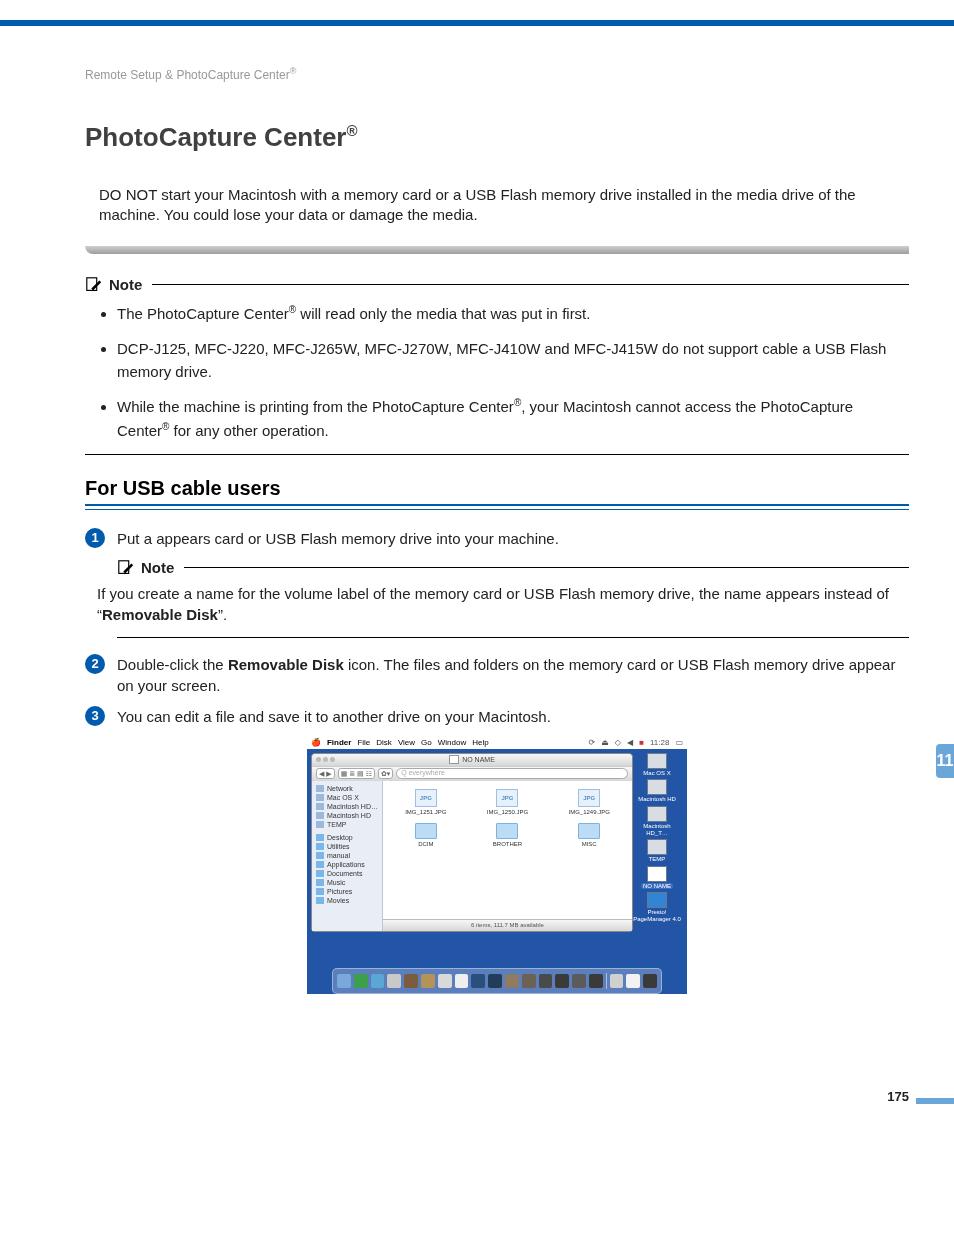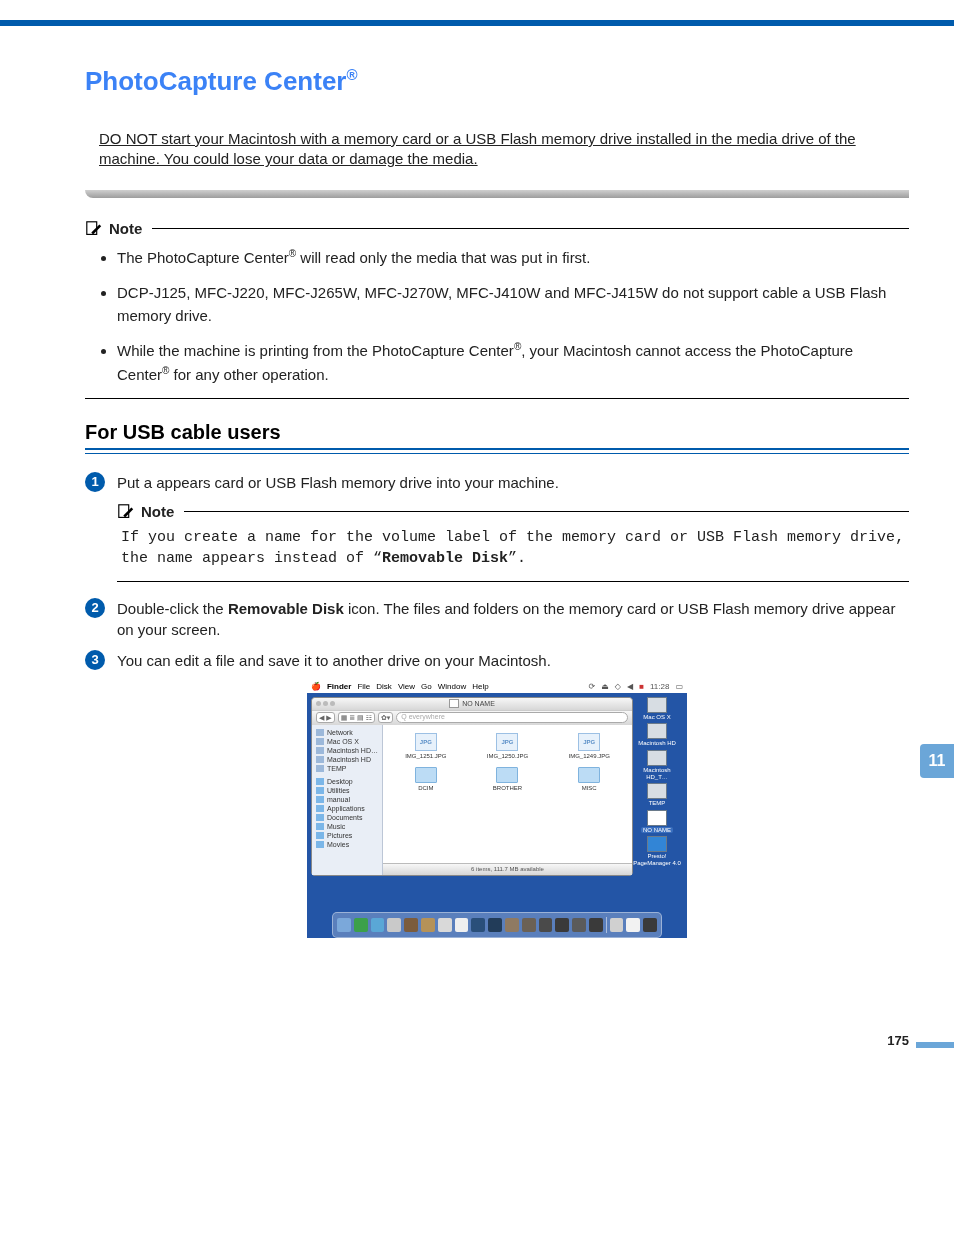--- a/index.html
+++ b/index.html
@@ -10,36 +10,36 @@
   }
   html,body{margin:0;padding:0;background:#fff;}
   body{font-family:Arial,Helvetica,sans-serif;color:var(--text);font-size:15px;width:954px;}
 
   .topbar{height:6px;background:var(--blue);margin:20px 0 40px 0;}
   .page{padding:0 45px 60px 85px;position:relative;}
 
   .running-head{color:#999;font-size:12px;margin-bottom:40px;}
   .running-head sup{font-size:9px;}
 
-  h1.title{font-family:Arial,Helvetica,sans-serif;font-weight:bold;font-size:26px;margin:0 0 18px 0;color:#3b82f6;}
+  h1.title{font-family:Arial,Helvetica,sans-serif;font-weight:bold;font-size:26px;margin:0 0 18px 0;color:#404040;}
   h1.title sup{font-size:15px;vertical-align:super;}
 
   p.intro{margin:0 0 14px 0;line-height:1.35;}
 
   
   .caution-bar{
     background:linear-gradient(#cfcfcf,#9d9d9d);
     border-radius:4px 4px 0 0;
     padding:2px 10px 2px 14px;
     display:flex;align-items:center;gap:10px;
     font-family:Arial,Helvetica,sans-serif;font-weight:900;font-style:italic;
     font-size:23px;color:#000;letter-spacing:.5px;
   }
   .caution-bar svg{width:20px;height:18px;}
-  .caution-body{padding:14px 10px 14px 14px;border-top:none;line-height:1.35;text-decoration:underline;}
+  .caution-body{padding:14px 10px 14px 14px;border-top:none;line-height:1.35;}
   .caution-bottom{height:8px;border-radius:0 0 0 8px;background:linear-gradient(#cfcfcf,#9d9d9d);margin-top:6px;width:100%;}
 
   
   .note-label{display:flex;align-items:center;gap:6px;font-weight:bold;margin:22px 0 0 0;}
   .note-label svg{width:18px;height:18px;}
   .note-rule{flex:1;border-bottom:1px solid #000;margin-left:4px;}
   ul.notes{margin:8px 0 0 0;padding:0 0 0 22px;line-height:1.55;}
   ul.notes li{margin-bottom:12px;   list-style-type:disc;margin-left:10px;}
   .note-bullet sup{font-size:10px;}
   .hr{border:0;border-top:1px solid #000;margin:8px 0 22px 0;}
@@ -49,27 +49,27 @@
   .sub-rule{border-top:2px solid var(--blue);border-bottom:1px solid var(--blue);height:3px;margin:2px 0 18px 0;}
 
   
   .step{display:flex;gap:12px;margin:0 0 10px 0;line-height:1.4;}
   .step .num{flex:0 0 20px;width:20px;height:20px;border-radius:50%;background:var(--blue);color:#fff;font-weight:bold;text-align:center;font-size:13px;line-height:20px;}
   .step .body{flex:1;}
 
   
   .inner-note-label{display:flex;align-items:center;gap:6px;font-weight:bold;margin:6px 0 0 32px;}
   .inner-note-label .note-rule{border-bottom-color:#000;}
-  .inner-note-body{margin:6px 0 0 36px;padding-left:0px;padding-right:2px;line-height:1.4;font-family:Liberation Mono, monospace;}
+  .inner-note-body{margin:6px 0 0 12px;padding-left:0px;padding-right:2px;line-height:1.4;}
   .inner-hr{border:0;border-top:1px solid #000;margin:12px 0 16px 32px;}
 
   
   .chapter-tab{
     position:absolute;right:0;top:678px;
-    width:34px;height:34px;background:var(--lightblue);color:#fff;
+    width:18px;height:34px;background:var(--lightblue);color:#fff;
     font-weight:bold;font-size:16px;display:flex;align-items:center;justify-content:center;
     border-radius:4px 0 0 4px;
   }
 
   .page-num{position:absolute;right:45px;bottom:24px;font-weight:bold;font-size:13px;}
   .page-num-bar{position:absolute;right:0;bottom:24px;width:38px;height:6px;background:var(--lightblue);}
 
   
   .mac{
     width:380px;margin:10px auto 0 auto;background:#2355a6;
@@ -161,20 +161,23 @@
 
   .pad-bottom{height:70px;}
 </style>
 </head>
 <body>
 
 <div class="topbar"></div>
 
 <div class="page">
 
+  <div class="running-head">
+    <span>Remote Setup &amp; PhotoCapture Center</span><sup>®</sup>
+  </div>
 
   <h1 class="title">
     <span>PhotoCapture Center</span><sup>®</sup>
   </h1>
 
 
   <div class="caution-body">DO NOT start your Macintosh with a memory card or a USB Flash memory drive installed in the media drive of the machine. You could lose your data or damage the media.</div>
   <div class="caution-bottom"></div>
 
   <div class="note-label">

